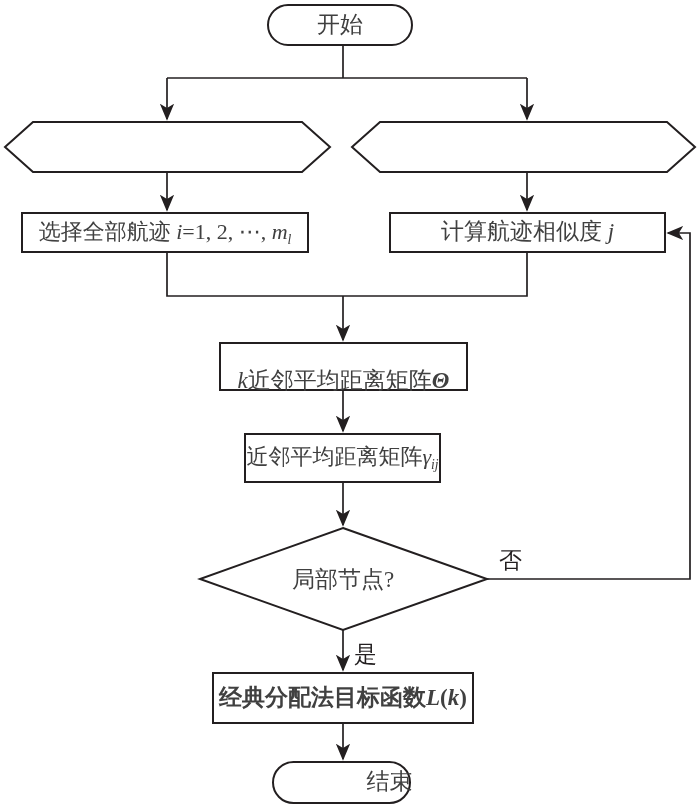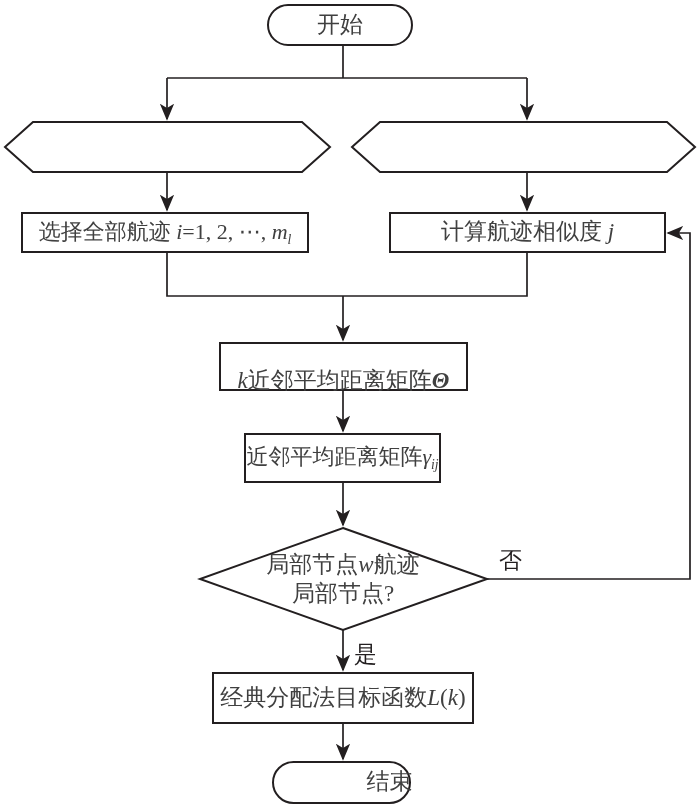--- a/index.html
+++ b/index.html
@@ -96,25 +96,24 @@
 
   <div class="node" style="left:220px; top:358px; width:247px; height:47px;">
     <span><span class="it">k</span><span>近邻平均距离矩阵</span><span class="bit">Θ</span></span>
   </div>
 
   <div class="node" style="left:245px; top:434px; width:195px; height:48px; font-size:22px;">
     <span><span>近邻平均距离矩阵</span><span class="it">γ</span><span class="sb">ij</span></span>
   </div>
 
   <div class="node" style="left:223px; top:541px; width:240px; height:78px; flex-direction:column;">
-    <span><span>局部节点</span><span class="it">w</span><span>航迹</span></span>
     <span>局部节点?</span>
   </div>
 
-  <div class="node" style="left:213px; top:673px; width:260px; height:50px;">
+  <div class="node" style="left:213px; top:673px; width:260px; height:50px;font-weight:bold;">
     <span><span>经典分配法目标函数</span><span class="it">L</span><span>(</span><span class="it">k</span><span>)</span></span>
   </div>
 
   <div class="node" style="left:273px; top:762px; width:137px; height:41px;margin-left:48px;">
     <span>结束</span>
   </div>
 
   <div class="edge-label" style="left:499px; top:545px;">否</div>
   <div class="edge-label" style="left:354px; top:639px;">是</div>
 

